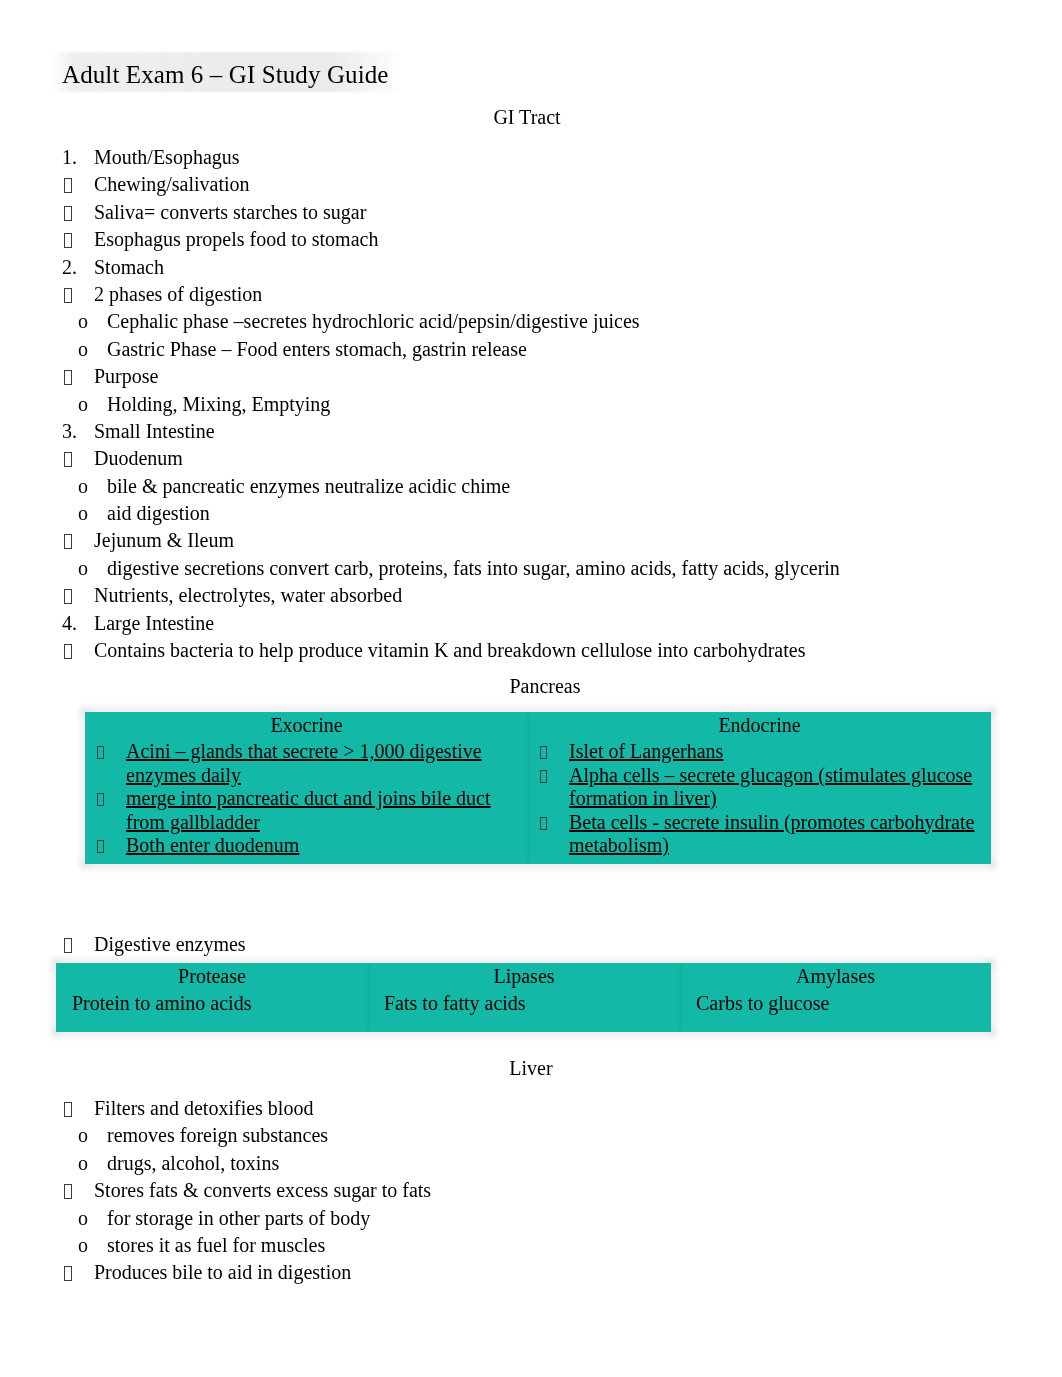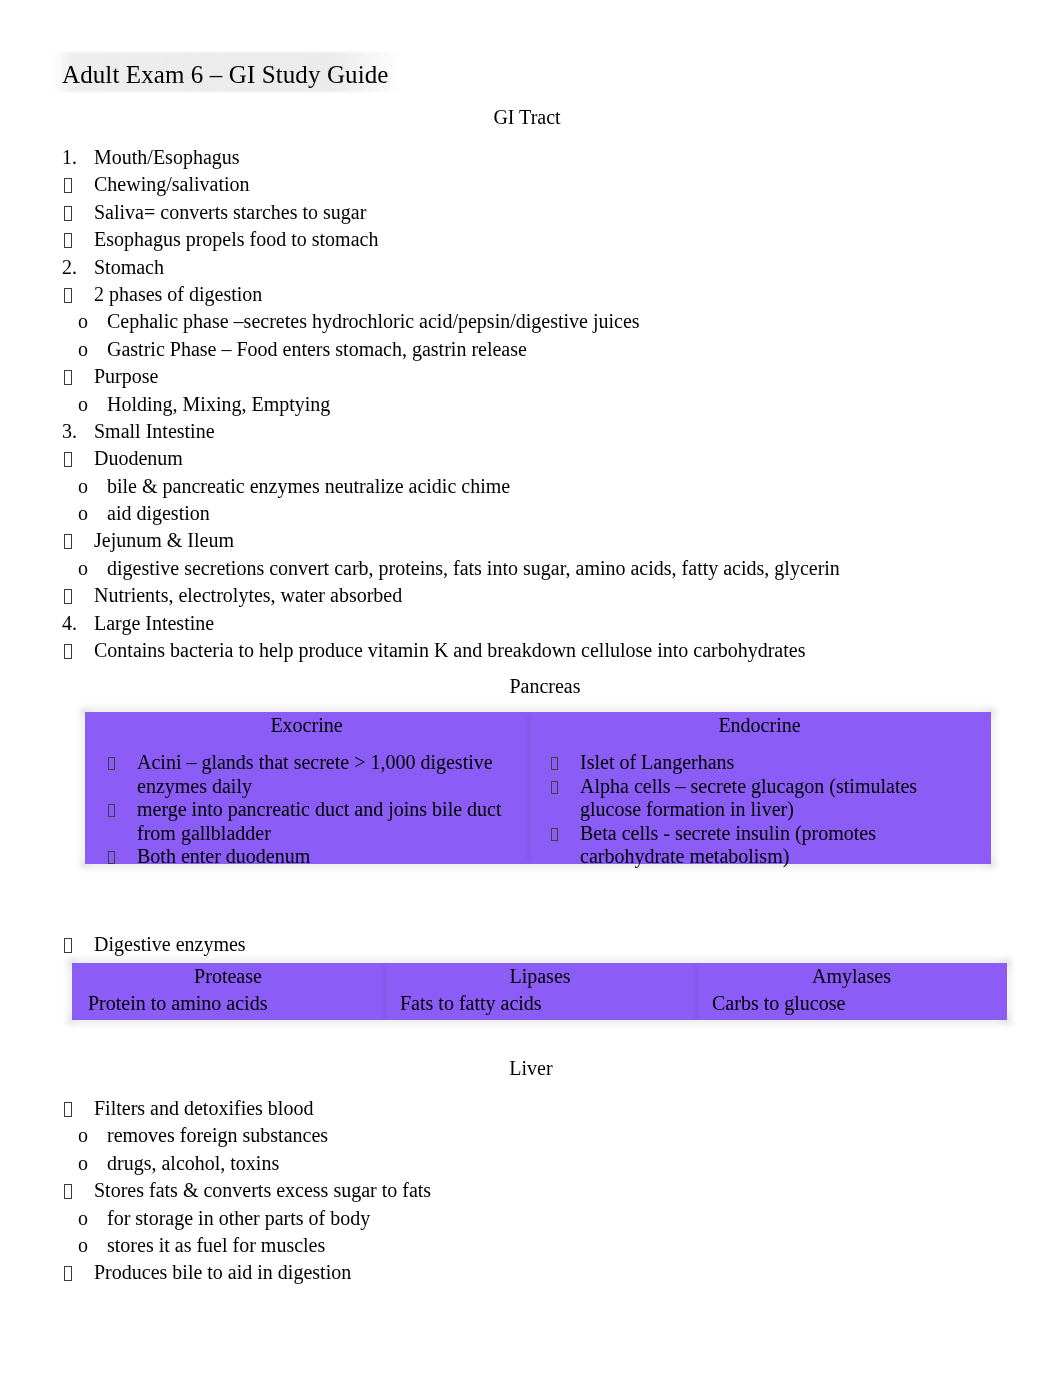--- a/index.html
+++ b/index.html
@@ -141,40 +141,41 @@
     z-index: 1;
     display: flex;
     width: 100%;
     height: 100%;
     background: #ffffff;
   }
   .tcell {
     position: relative;
     box-sizing: border-box;
     padding: 0;
-    background: #8b5cf6;
+    background: #14b8a6;
   }
   .tcell + .tcell::before {
     content: "";
     position: absolute;
     left: -1px; top: 2px; bottom: 2px;
     width: 3px;
     background: linear-gradient(to right, rgba(0,0,0,0.0), rgba(0,0,0,0.10), rgba(0,0,0,0.0));
     filter: blur(1.4px);
   }
   .tcell-head {
     font-size: 20px;
     line-height: 27.4px;
     text-align: center;
     white-space: nowrap;
   }
   .tbullets {
-    margin: 12px;
+    margin: 1px;
     padding: 0;
     list-style: none;
+    text-decoration: underline;
   }
   .tbullets li {
     position: relative;
     font-size: 20px;
     line-height: 23.4px;
     padding-left: 40px;
     margin: 0;
   }
   .tbullets li .mk {
     position: absolute;
@@ -310,21 +311,21 @@
     </div>
   </div>
 
   <div class="outline" id="dig-enz-line" style="top:899px;margin-top:32px;">
       <div class="li lv-sq">
         <span class="mk"><span class="tofu"></span></span>
         <span class="tx">Digestive enzymes</span>
       </div>
     </div>
 
-  <div class="tbl" style="left:72px; top:963px; width:935px; height:57px;">
+  <div class="tbl" style="left:56px; top:963px; width:935px; height:69px;">
     <div class="tbl-inner" id="enz-table-inner">
         <div class="tcell" style="width: 312px;">
           <div class="enz-head">Protease</div>
           <div class="enz-body">Protein to amino acids</div>
         </div>
         <div class="tcell" style="width: 312px;">
           <div class="enz-head">Lipases</div>
           <div class="enz-body">Fats to fatty acids</div>
         </div>
         <div class="tcell" style="width: 311px;">

